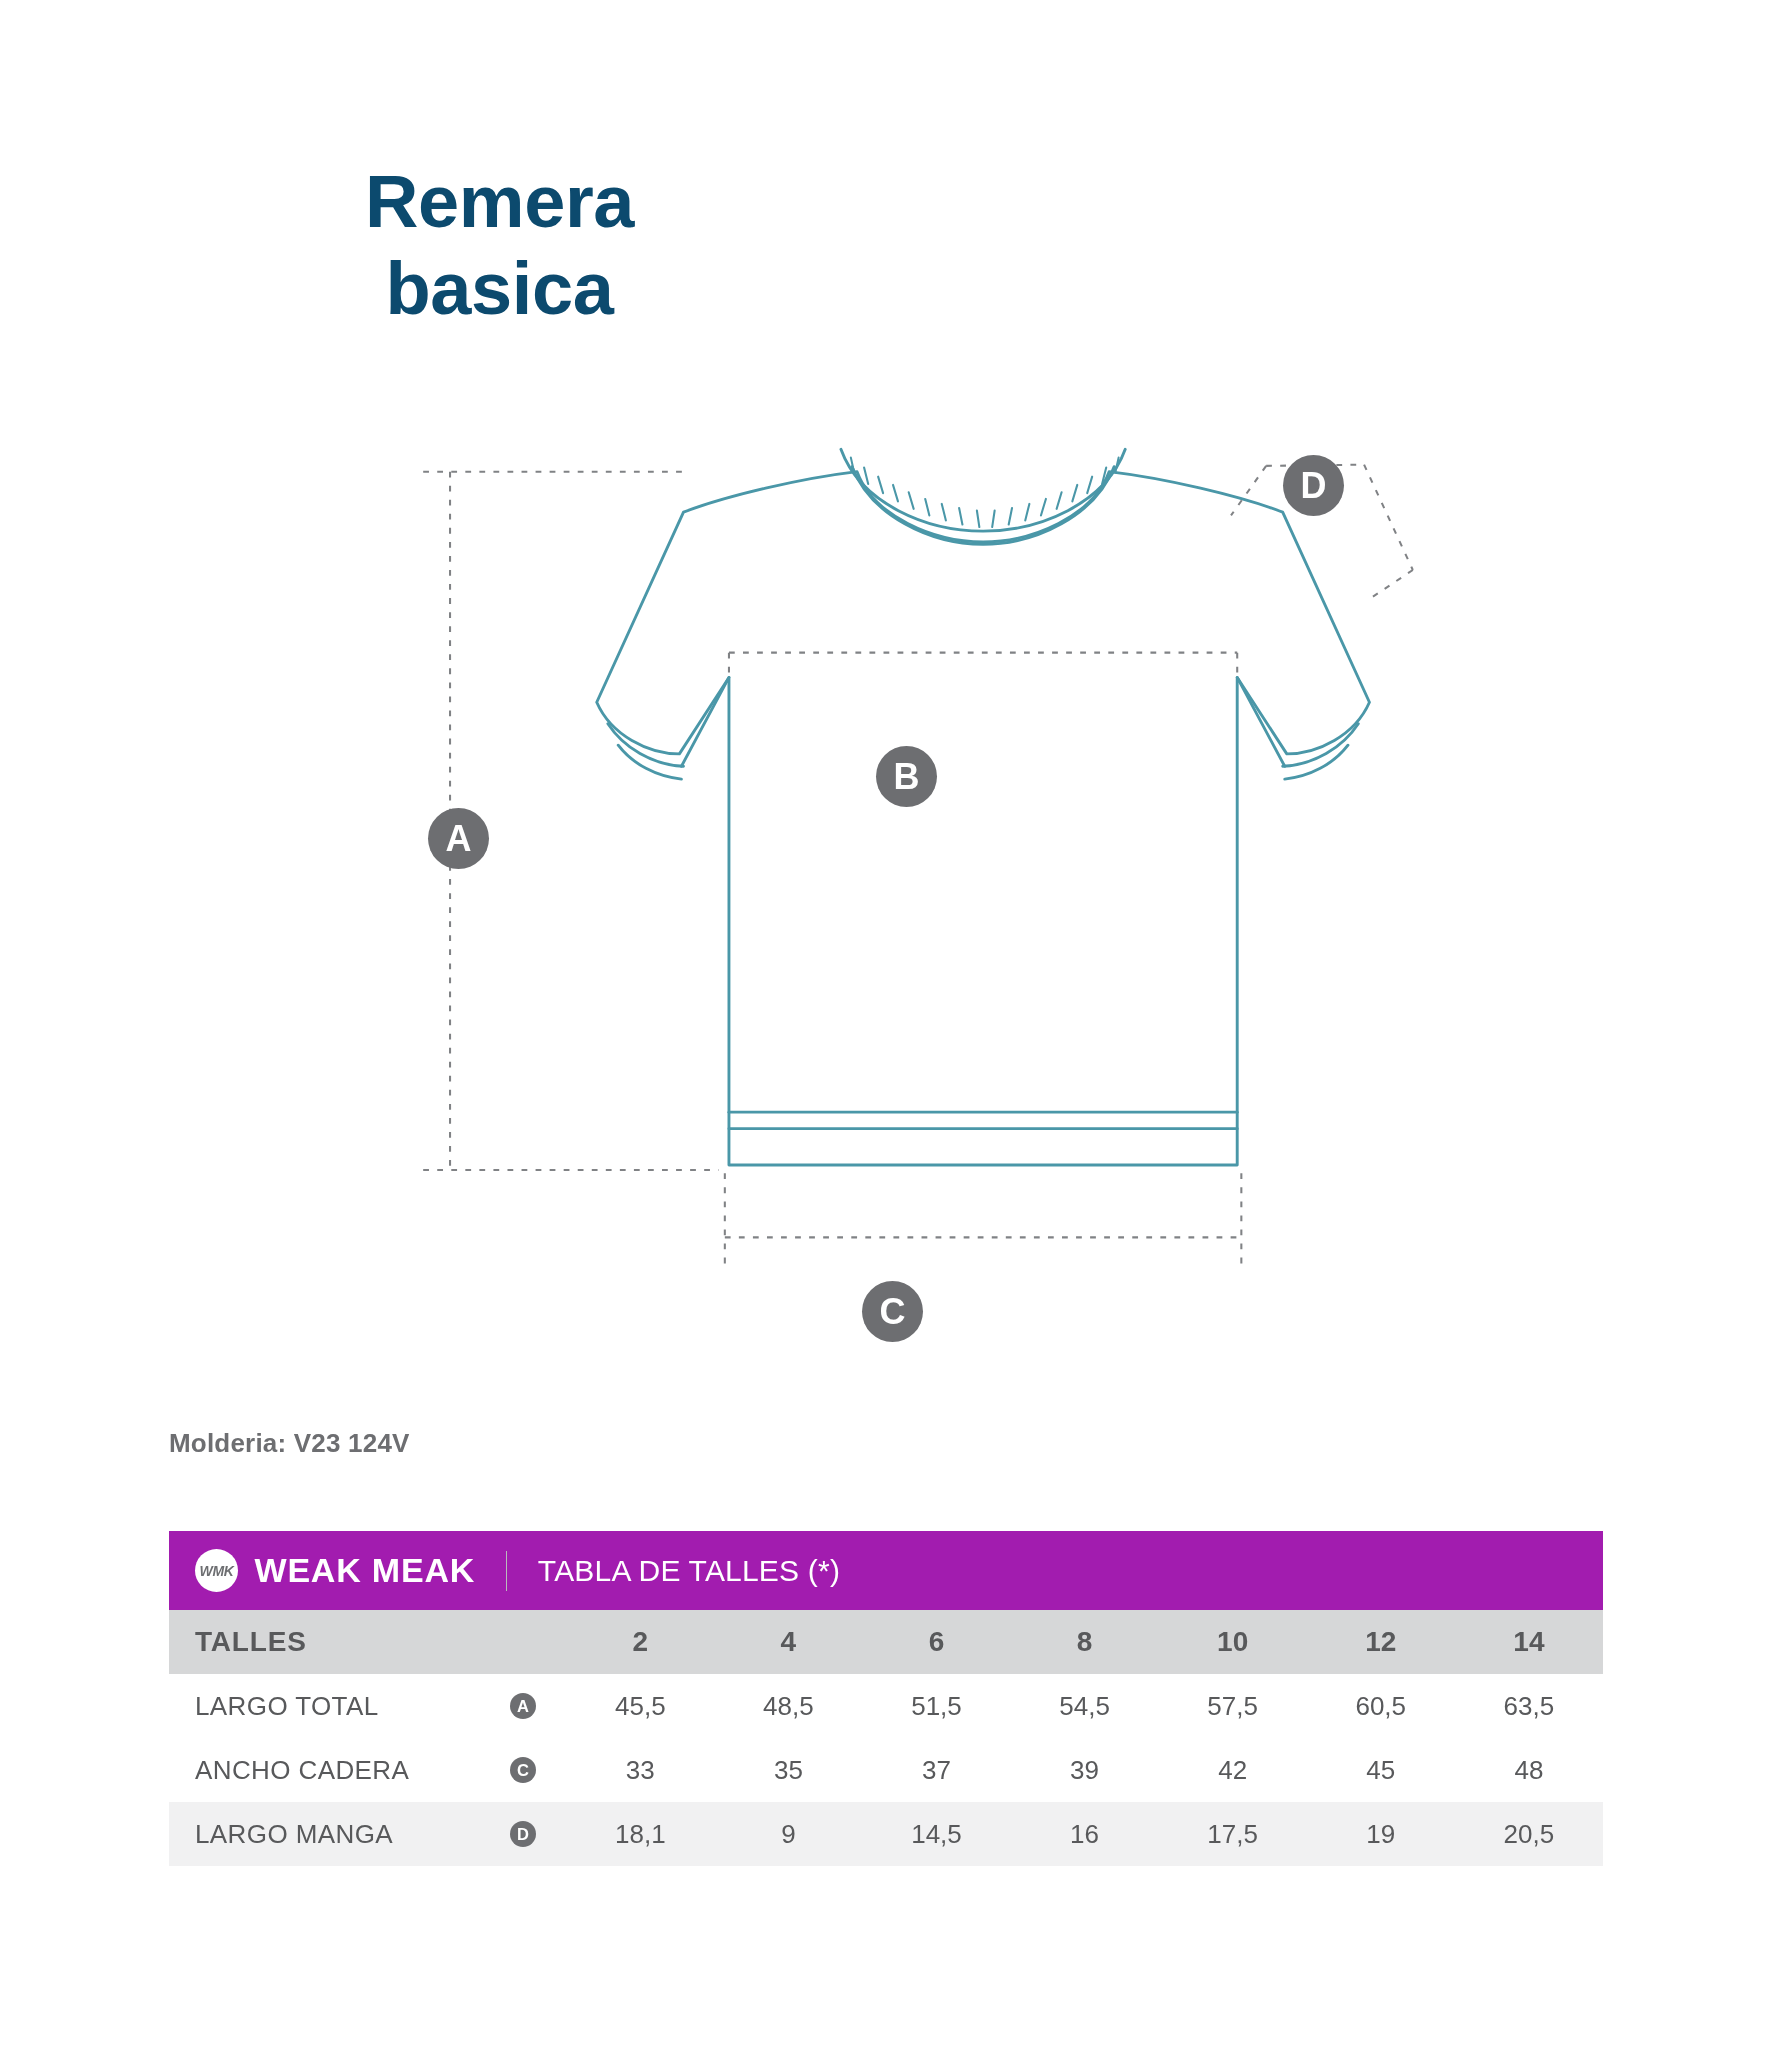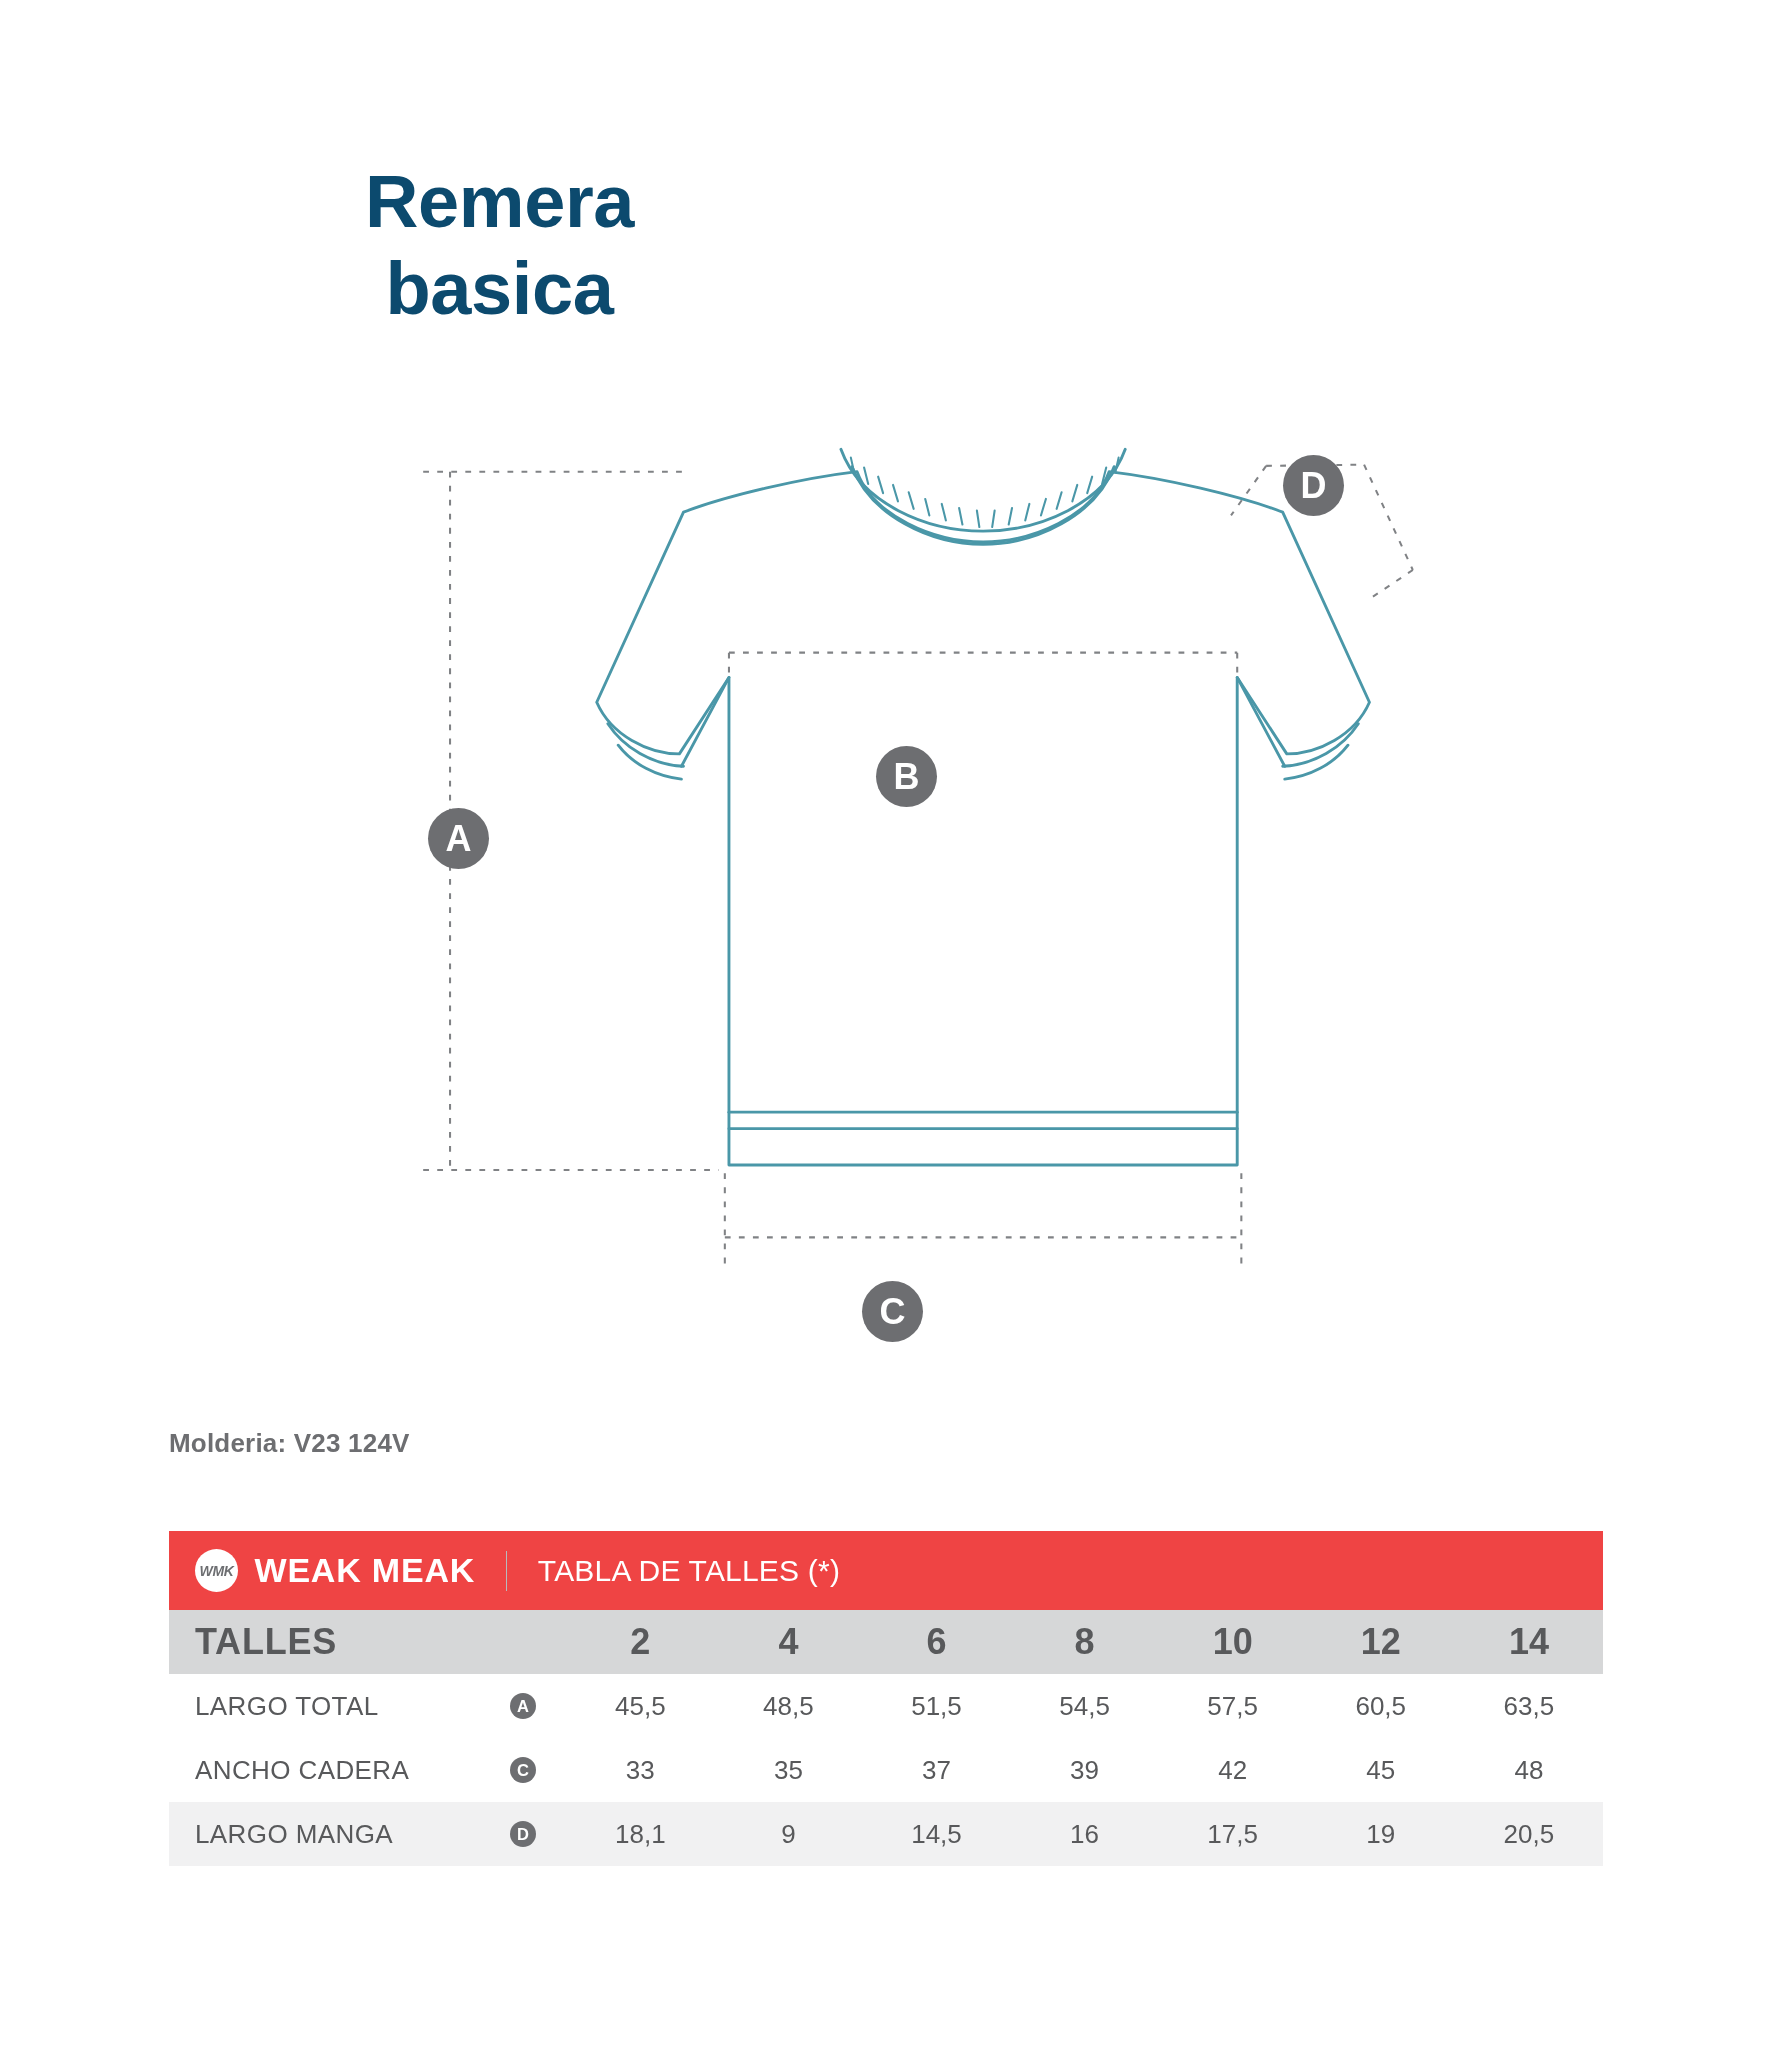--- a/index.html
+++ b/index.html
@@ -92,21 +92,21 @@
   table.sizes {
     border-collapse: collapse;
     width: 100%;
     table-layout: fixed;
   }
   table.sizes colgroup col.c-label { width: 397px; }
   table.sizes colgroup col.c-size { width: 148px; }
 
   
   .thead-brand td {
-    background: #ef4444;
+    background: #a21caf;
     color: #ffffff;
     height: 79px;
     padding: 0 0 0 26px;
     vertical-align: middle;
   }
   .brand-row {
     display: flex;
     align-items: center;
     gap: 16.5px;
   }
@@ -143,21 +143,21 @@
     font-weight: normal;
     letter-spacing: 0.2px;
     white-space: nowrap;
   }
 
   
   tr.head-sizes td {
     background: #d6d7d8;
     color: #58595b;
     height: 62px;
-    font-size: 36px;
+    font-size: 28px;
     font-weight: bold;
     text-align: center;
     vertical-align: middle;
   }
   tr.head-sizes td.lbl {
     text-align: left;
     padding-left: 26px;
     letter-spacing: 0.8px;
   }
 

